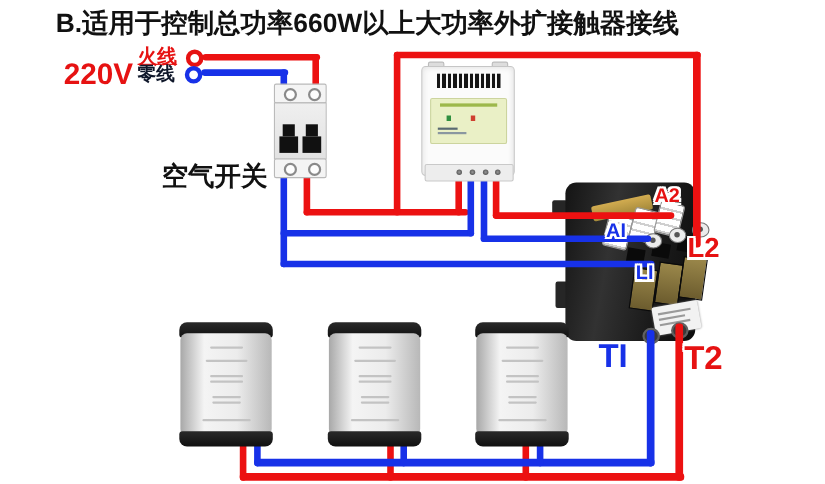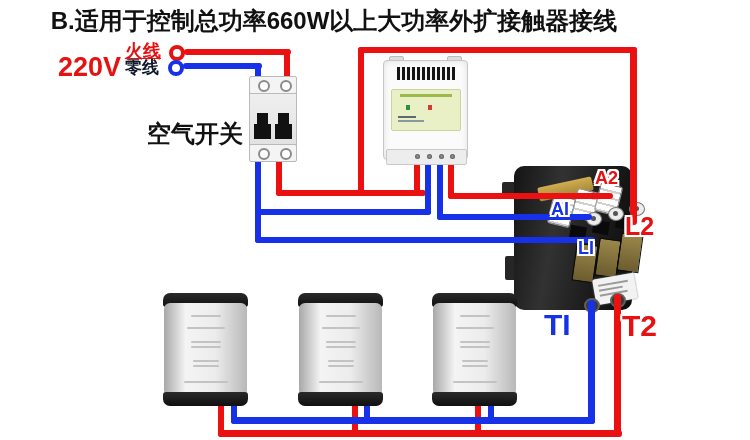--- a/index.html
+++ b/index.html
@@ -16,21 +16,21 @@
          font-size:24px;font-weight:bold;color:#111;letter-spacing:0px;z-index:5;}
 
   
   .v220{position:absolute;left:58px;top:40px;font-size:27px;font-weight:bold;color:#e61212;z-index:5;margin-top:12px;}
   .lwire{position:absolute;left:125px;top:39px;font-size:18px;font-weight:bold;color:#e61212;z-index:5;text-decoration:underline;}
   .nwire{position:absolute;left:125px;top:56px;font-size:17px;font-weight:bold;color:#0f172a;z-index:5;}
   .ring{position:absolute;width:8px;height:8px;border-radius:50%;background:#fff;z-index:4;}
   .ring.r{border:4px solid #e61212;}
   .ring.b{border:4px solid #1731e8;}
 
-  .bklabel{position:absolute;left:147px;top:118px;font-size:24px;color:#111;font-weight:bold;z-index:5;}
+  .bklabel{position:absolute;left:147px;top:144px;font-size:24px;color:#111;font-weight:bold;z-index:5;}
 
   
   .breaker{position:absolute;left:248px;top:76px;width:48px;height:86px;z-index:3;}
   .bk-strip{position:absolute;left:1px;width:46px;height:16px;background:#f4f4f4;border:1px solid #b9b9b9;border-radius:2px;}
   .screw{position:absolute;width:8px;height:8px;border-radius:50%;background:#fdfdfd;border:2px solid #8a8a8a;}
   .bk-body{position:absolute;left:1px;top:17px;width:46px;height:50px;background:linear-gradient(180deg,#efefef,#e2e2e2);border:1px solid #bbb;}
   .toggle-b{position:absolute;width:17px;height:15px;background:#111;}
   .toggle-t{position:absolute;width:11px;height:11px;background:#111;}
 
   

